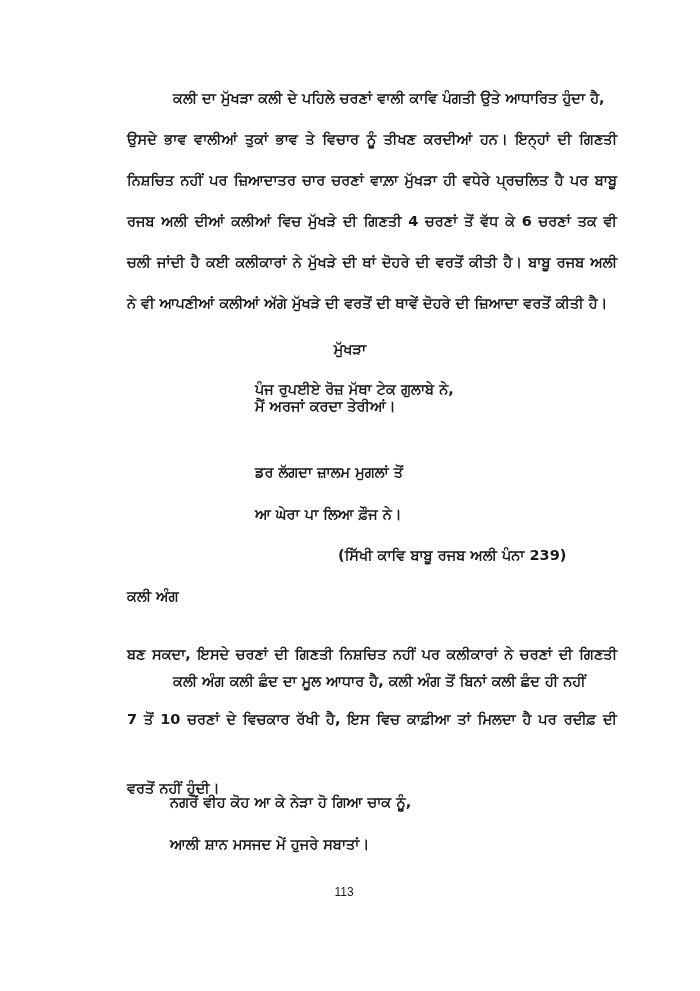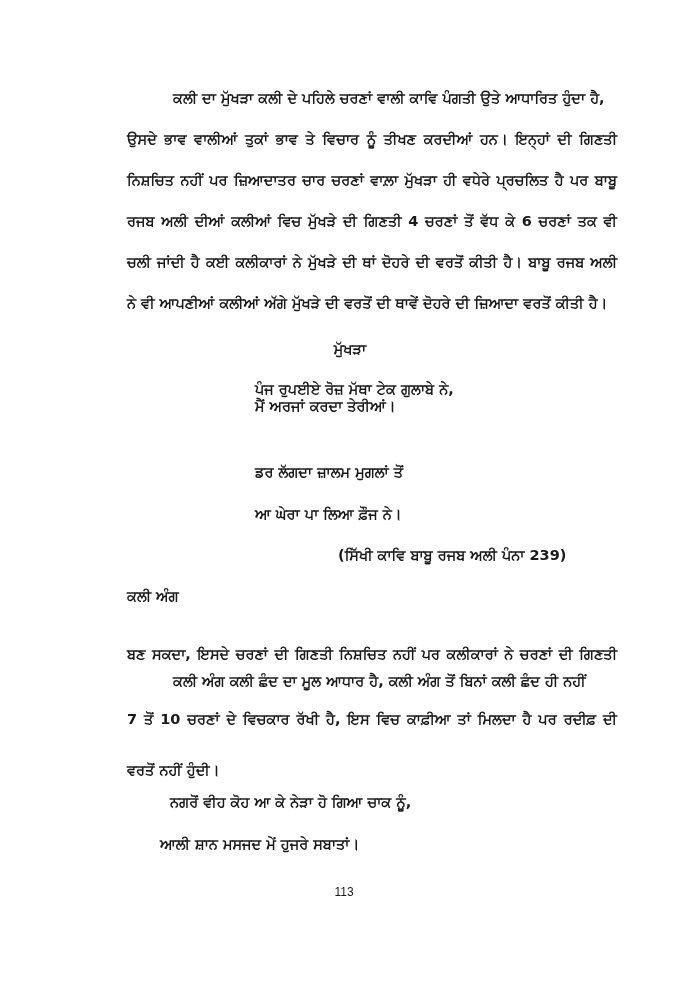--- a/index.html
+++ b/index.html
@@ -30,19 +30,19 @@
   <div class="line" style="left:255px; top:462px;">ਡਰ ਲੱਗਦਾ ਜ਼ਾਲਮ ਮੁਗਲਾਂ ਤੋਂ</div>
   <div class="line" style="left:255px; top:504px;">ਆ ਘੇਰਾ ਪਾ ਲਿਆ ਫ਼ੌਜ ਨੇ।</div>
 
   <div class="line" style="left:338px; top:545px;">(ਸਿੱਖੀ ਕਾਵਿ ਬਾਬੂ ਰਜਬ ਅਲੀ ਪੰਨਾ 239)</div>
 
   <div class="line bold" style="left:127px; top:586px;">ਕਲੀ ਅੰਗ</div>
 
   <div class="line" style="left:173px; top:627px;margin-top:44px;">ਕਲੀ ਅੰਗ ਕਲੀ ਛੰਦ ਦਾ ਮੂਲ ਆਧਾਰ ਹੈ, ਕਲੀ ਅੰਗ ਤੋਂ ਬਿਨਾਂ ਕਲੀ ਛੰਦ ਹੀ ਨਹੀਂ</div>
   <div class="line just" style="top:644px;">ਬਣ ਸਕਦਾ, ਇਸਦੇ ਚਰਣਾਂ ਦੀ ਗਿਣਤੀ ਨਿਸ਼ਚਿਤ ਨਹੀਂ ਪਰ ਕਲੀਕਾਰਾਂ ਨੇ ਚਰਣਾਂ ਦੀ ਗਿਣਤੀ</div>
   <div class="line just" style="top:709px;">7 ਤੋਂ 10 ਚਰਣਾਂ ਦੇ ਵਿਚਕਾਰ ਰੱਖੀ ਹੈ, ਇਸ ਵਿਚ ਕਾਫ਼ੀਆ ਤਾਂ ਮਿਲਦਾ ਹੈ ਪਰ ਰਦੀਫ਼ ਦੀ</div>
-  <div class="line" style="left:127px; top:760px;text-align:right;">ਵਰਤੋਂ ਨਹੀਂ ਹੁੰਦੀ।</div>
+  <div class="line" style="left:127px; top:778px;text-align:right;">ਵਰਤੋਂ ਨਹੀਂ ਹੁੰਦੀ।</div>
 
   <div class="line" style="left:170px; top:792px;">ਨਗਰੋਂ ਵੀਹ ਕੋਹ ਆ ਕੇ ਨੇੜਾ ਹੋ ਗਿਆ ਚਾਕ ਨੂੰ,</div>
-  <div class="line" style="left:160px; top:834px;">ਆਲੀ ਸ਼ਾਨ ਮਸਜਦ ਮੇਂ ਹੁਜਰੇ ਸਬਾਤਾਂ।</div>
+  <div class="line" style="left:170px; top:834px;">ਆਲੀ ਸ਼ਾਨ ਮਸਜਦ ਮੇਂ ਹੁਜਰੇ ਸਬਾਤਾਂ।</div>
 
   <div class="pageno">113</div>
 </div>
 
 </body></html>

